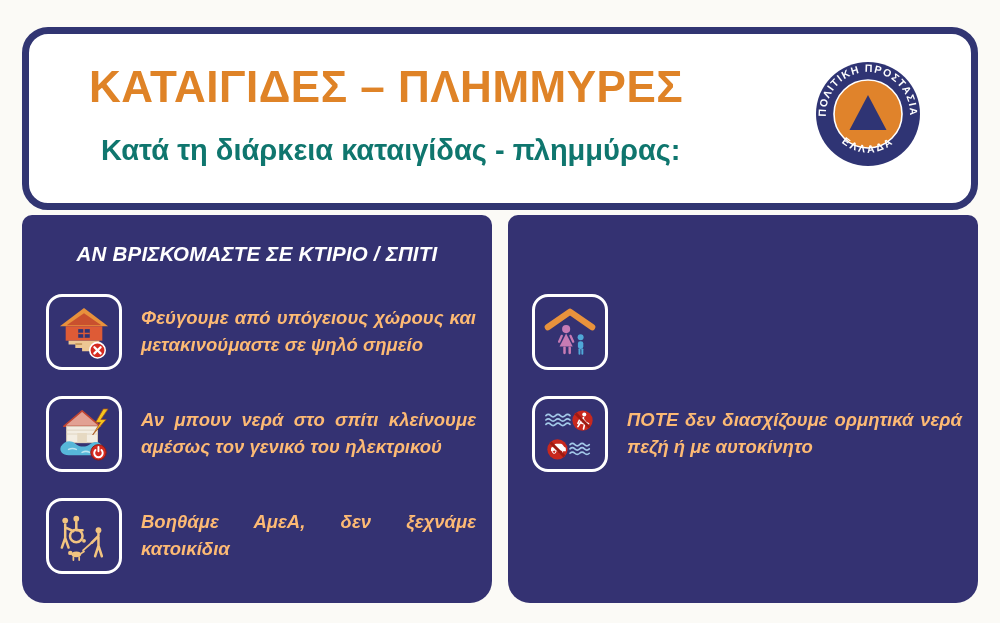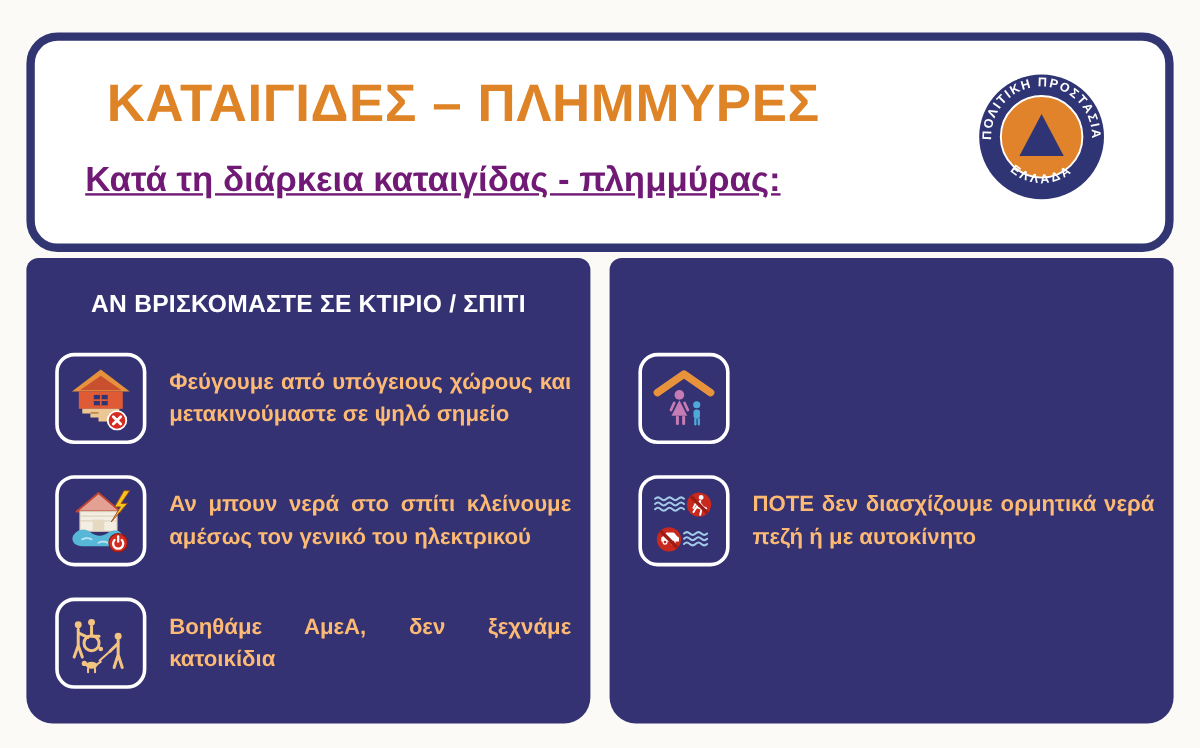--- a/index.html
+++ b/index.html
@@ -14,29 +14,28 @@
     background:#FFFFFF;border:7px solid #313572;border-radius:26px;
     box-sizing:border-box;
     margin-top:12px;
   }
   .title{
     position:absolute;left:60px;top:28px;
     font-size:44px;font-weight:bold;color:#DF8327;letter-spacing:0.5px;
     white-space:nowrap;
   }
   .subtitle{
-    position:absolute;left:42px;top:100px;
-    font-size:29px;font-weight:bold;color:#701a75;
+    position:absolute;left:72px;top:100px;
+    font-size:29px;font-weight:bold;color:#0f766e;
     white-space:nowrap;
-    text-decoration:underline;
   }
   .logo{position:absolute;right:50px;top:27px;width:106px;height:106px;}
   .panel{
     position:absolute;top:215px;width:470px;height:388px;
-    background:#343272;border-radius:10px 10px 22px 22px;
+    background:#343272;border-radius:10px 10px 22px 22px;font-style:italic;
   }
   .panel-left{left:22px;}
   .panel-right{left:508px;}
   .panel-title{
     position:absolute;top:27px;left:0;width:100%;text-align:center;
     color:#FFFFFF;font-size:20.5px;font-weight:bold;letter-spacing:0.2px;
   }
   .item{
     position:absolute;left:24px;right:16px;height:86px;
     display:flex;align-items:center;gap:19px;

